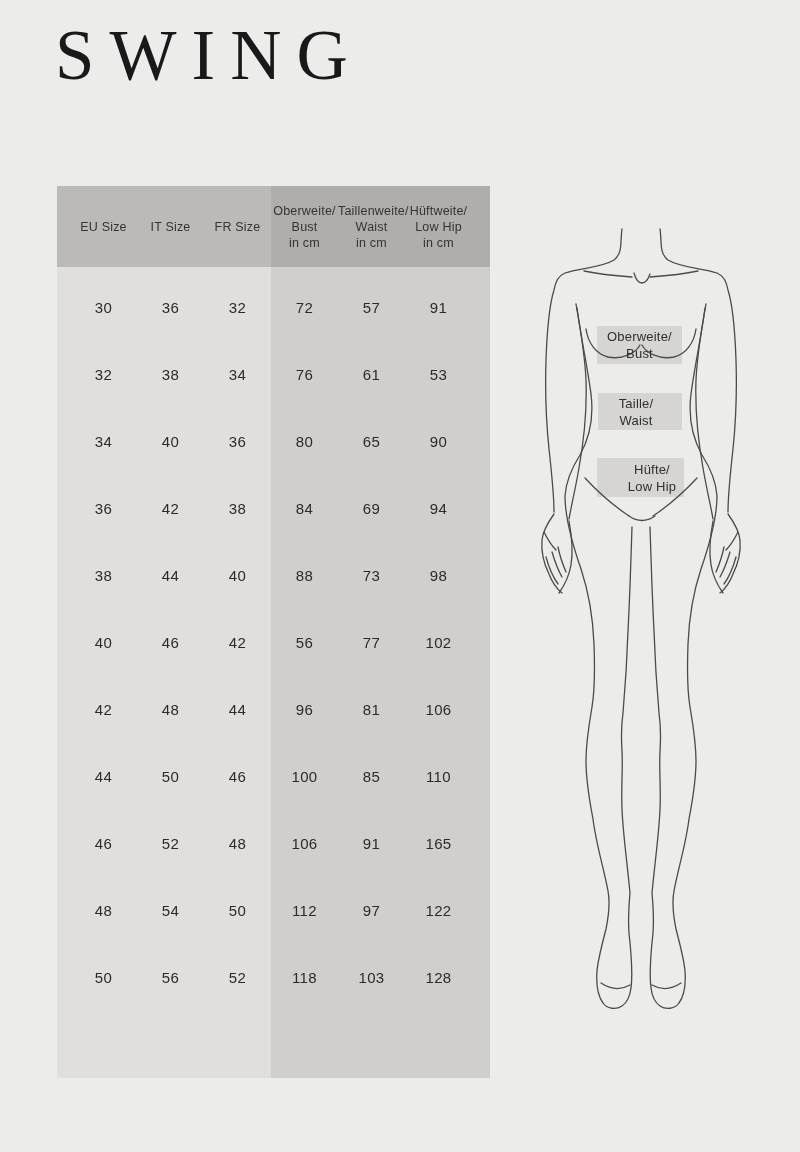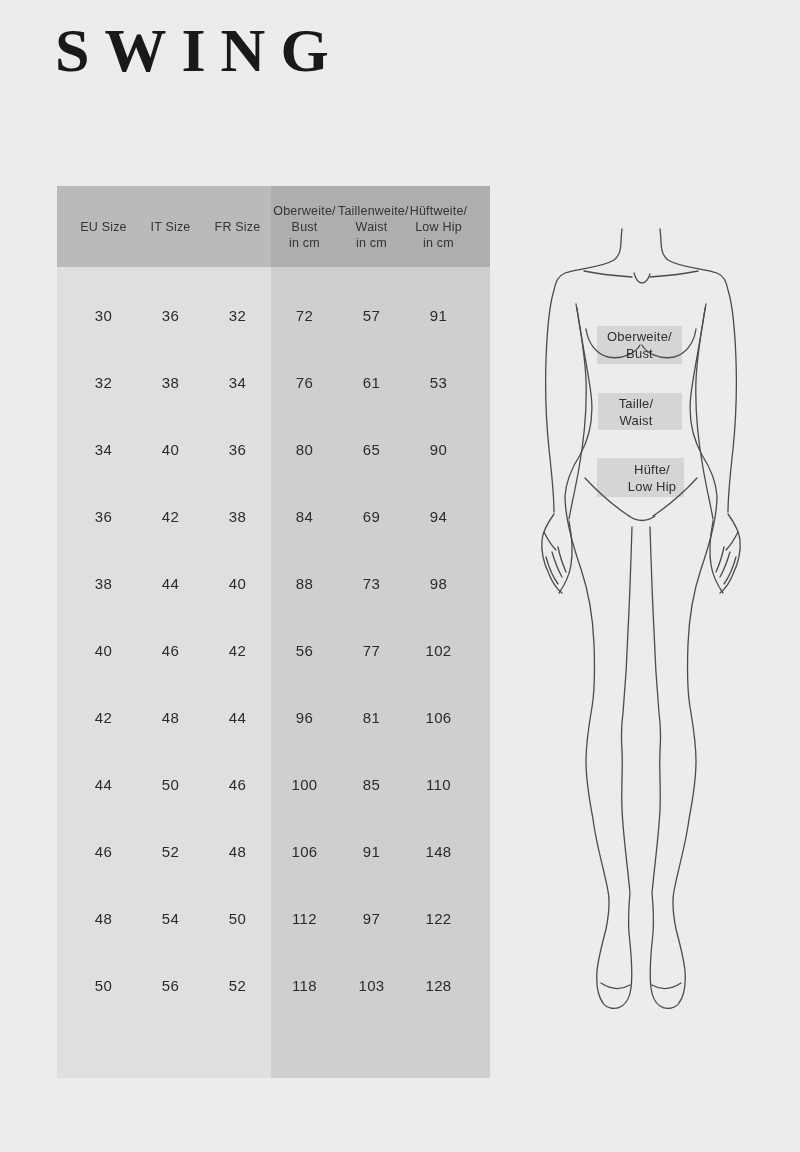--- a/index.html
+++ b/index.html
@@ -6,37 +6,37 @@
   body{
     width:800px;height:1152px;position:relative;overflow:hidden;
     background:#ececeb;
     font-family:"Liberation Sans","DejaVu Sans",sans-serif;
     color:#2e2e2e;
   }
   
   .logo{
     position:absolute;left:55px;top:16px;
     font-family:"Liberation Serif","DejaVu Serif",serif;
-    font-size:62px;line-height:1.1;letter-spacing:15px;
-    color:#191919;font-weight:700;white-space:nowrap;
+    font-size:71px;line-height:1.1;letter-spacing:15px;
+    color:#191919;font-weight:400;white-space:nowrap;
   }
   
   .size-table{
     position:absolute;left:57px;top:186px;width:433px;height:892px;
   }
   .thead{
     position:relative;height:81px;box-sizing:border-box;
     background:linear-gradient(90deg,#bbbab8 0,#bbbab8 214px,#afaeac 214px,#afaeac 100%);
     display:grid;grid-template-columns:repeat(6,67px);
     padding-left:13px;align-items:center;
   }
   .tbody{
     position:relative;height:811px;box-sizing:border-box;
     background:linear-gradient(90deg,#e0dfdd 0,#e0dfdd 214px,#d0cfcd 214px,#d0cfcd 100%);
-    padding-top:15px;
+    padding-top:7px;
   }
   .th{
     text-align:center;font-size:12.5px;line-height:16px;
     color:#343434;letter-spacing:.2px;white-space:nowrap;
   }
   .th-line{display:block;}
   .tr{
     display:grid;grid-template-columns:repeat(6,67px);
     padding-left:13px;height:67px;align-items:center;
   }
@@ -155,21 +155,21 @@
         <div class="td">100</div>
         <div class="td">85</div>
         <div class="td">110</div>
       </div>
       <div class="tr">
         <div class="td">46</div>
         <div class="td">52</div>
         <div class="td">48</div>
         <div class="td">106</div>
         <div class="td">91</div>
-        <div class="td">148</div>
+        <div class="td">165</div>
       </div>
       <div class="tr">
         <div class="td">48</div>
         <div class="td">54</div>
         <div class="td">50</div>
         <div class="td">112</div>
         <div class="td">97</div>
         <div class="td">122</div>
       </div>
       <div class="tr">

